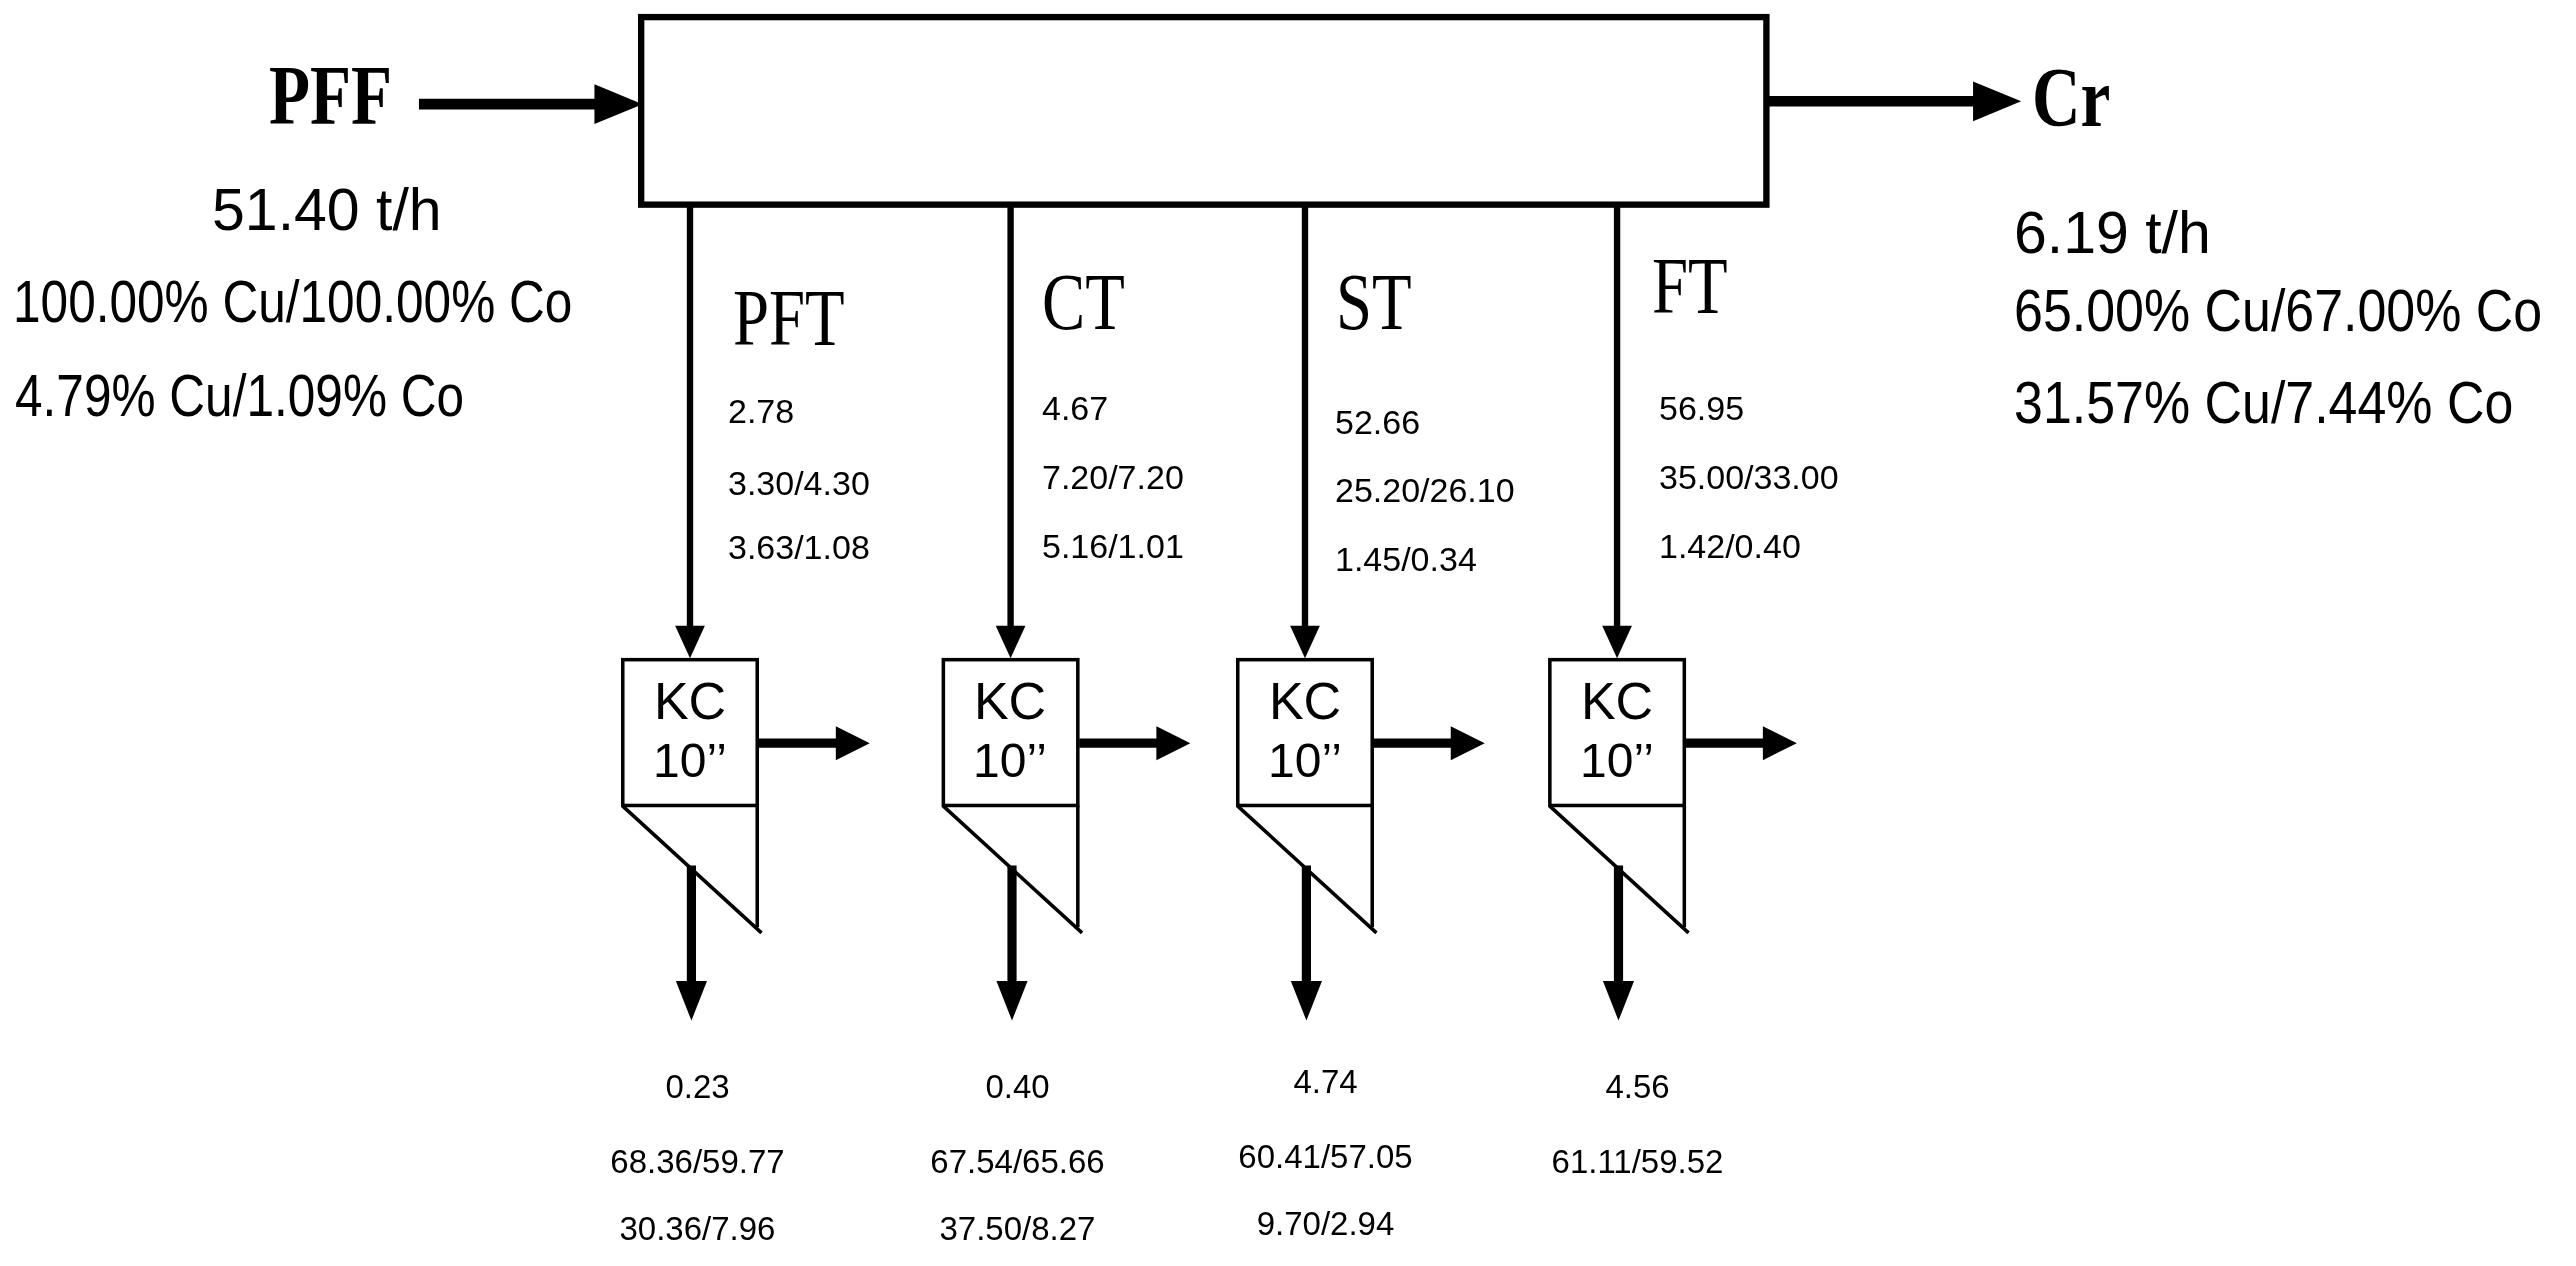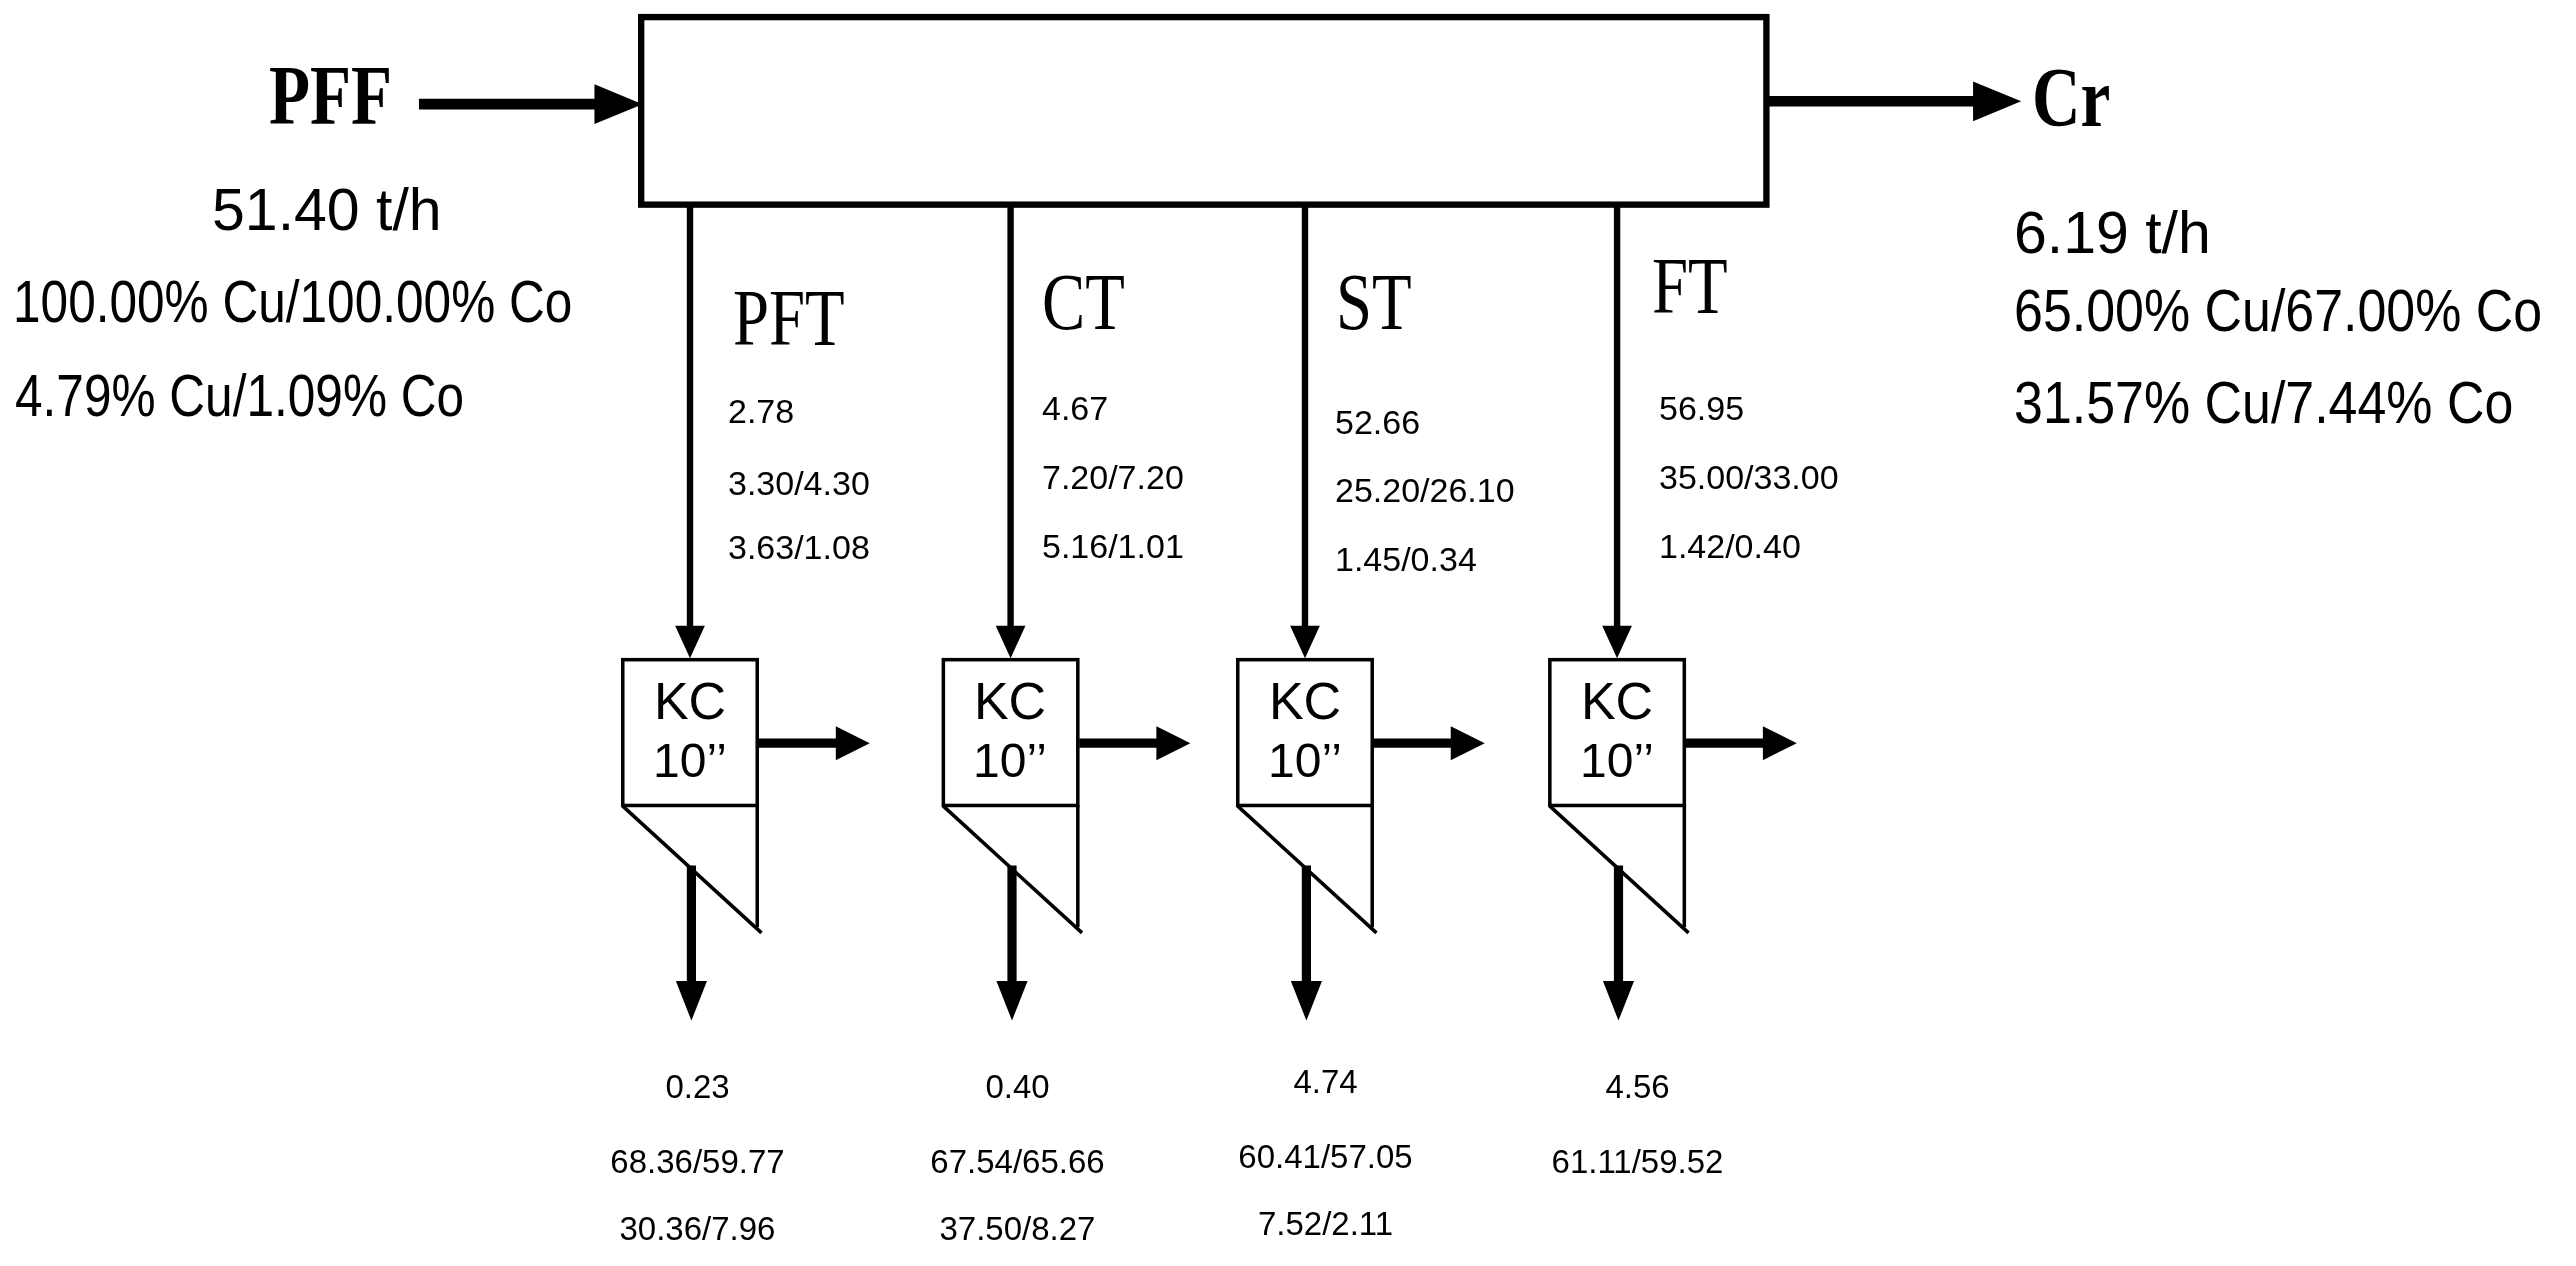--- a/index.html
+++ b/index.html
@@ -131,19 +131,19 @@
   <div class="t san bval" style="left:485px;top:1070px;">0.23</div>
   <div class="t san bval" style="left:485px;top:1145px;">68.36/59.77</div>
   <div class="t san bval" style="left:485px;top:1212px;">30.36/7.96</div>
 
   <div class="t san bval" style="left:805px;top:1070px;">0.40</div>
   <div class="t san bval" style="left:805px;top:1145px;">67.54/65.66</div>
   <div class="t san bval" style="left:805px;top:1212px;">37.50/8.27</div>
 
   <div class="t san bval" style="left:1113px;top:1065px;">4.74</div>
   <div class="t san bval" style="left:1113px;top:1140px;">60.41/57.05</div>
-  <div class="t san bval" style="left:1113px;top:1207px;">7.52/2.11</div>
+  <div class="t san bval" style="left:1113px;top:1207px;">9.70/2.94</div>
 
   <div class="t san bval" style="left:1425px;top:1070px;">4.56</div>
   <div class="t san bval" style="left:1425px;top:1145px;">61.11/59.52</div>
 
 </div>
 
 
 </body></html>

